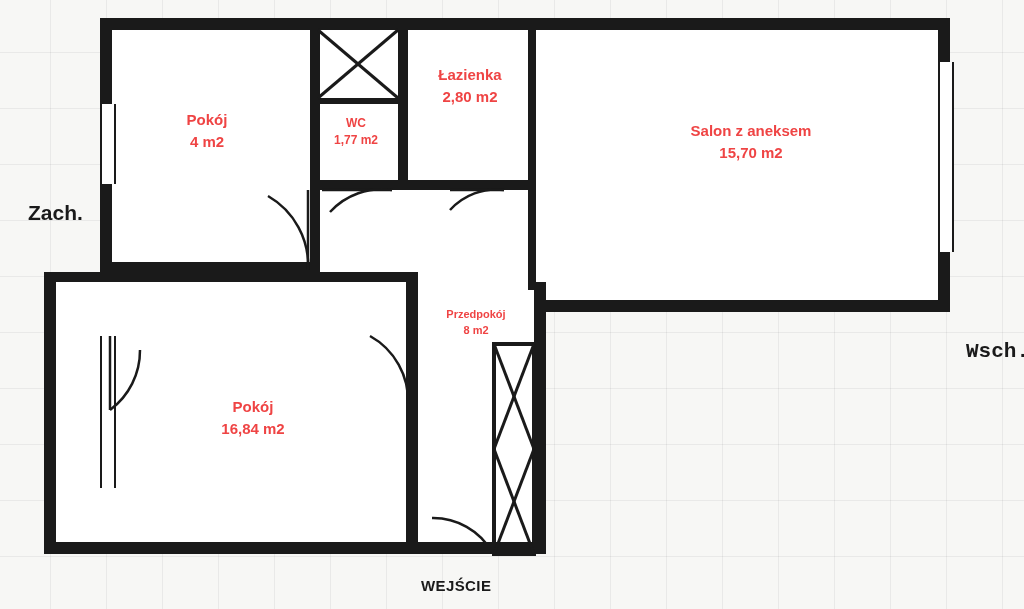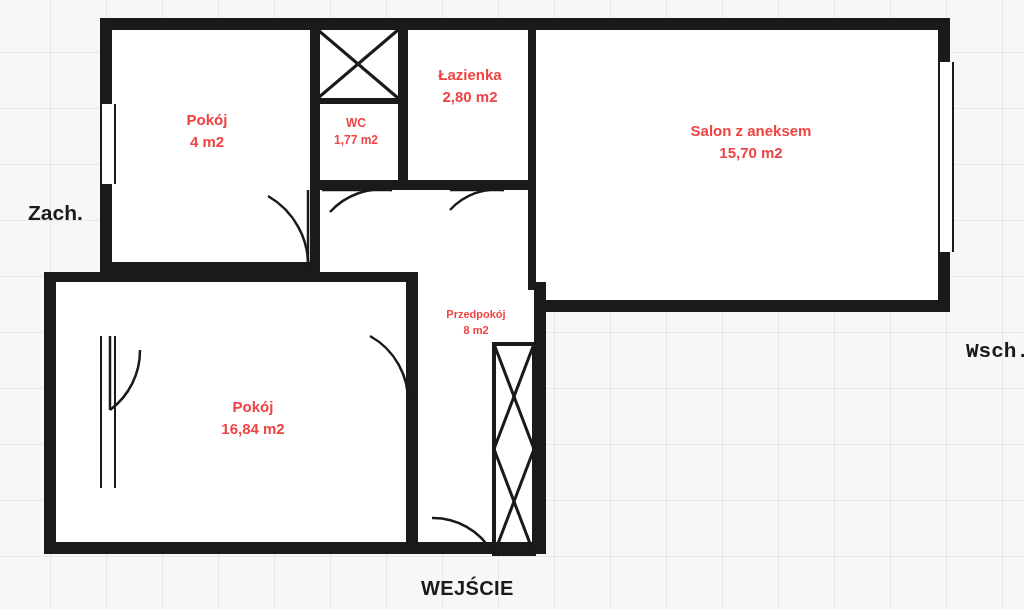--- a/index.html
+++ b/index.html
@@ -54,21 +54,21 @@
   .compass {
     position: absolute;
     font-weight: bold;
     font-size: 21px;
     color: #1a1a1a;
     white-space: nowrap;
   }
   .entry {
     position: absolute;
     font-weight: bold;
-    font-size: 20px;
+    font-size: 15px;
     color: #1a1a1a;
     letter-spacing: 0.4px;
     white-space: nowrap;
   }
   svg.overlay {
     position: absolute;
     left: 0;
     top: 0;
     width: 1024px;
     height: 609px;

